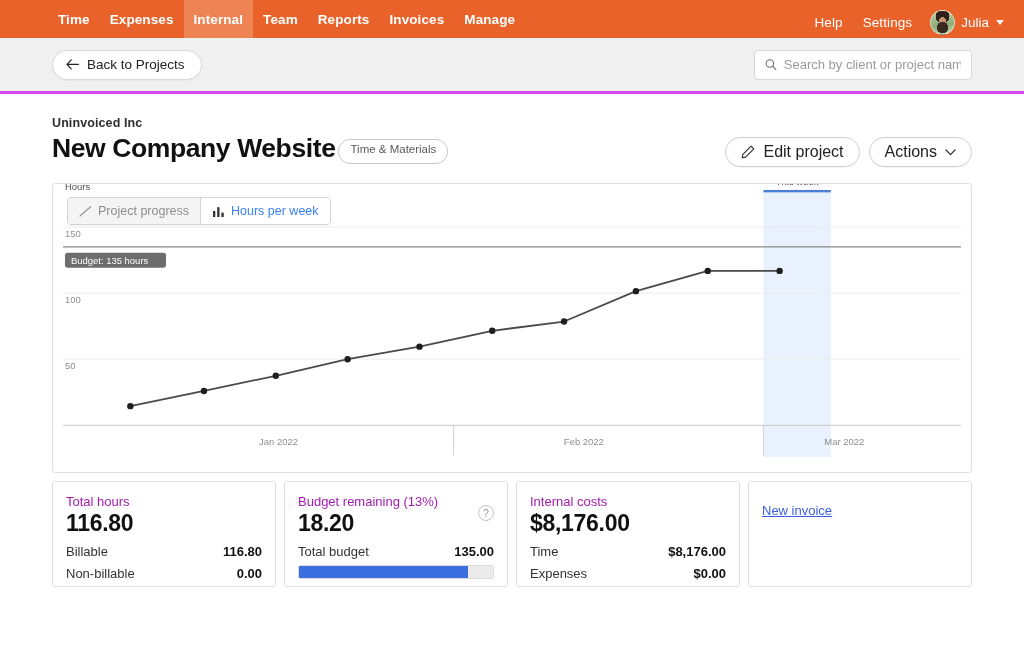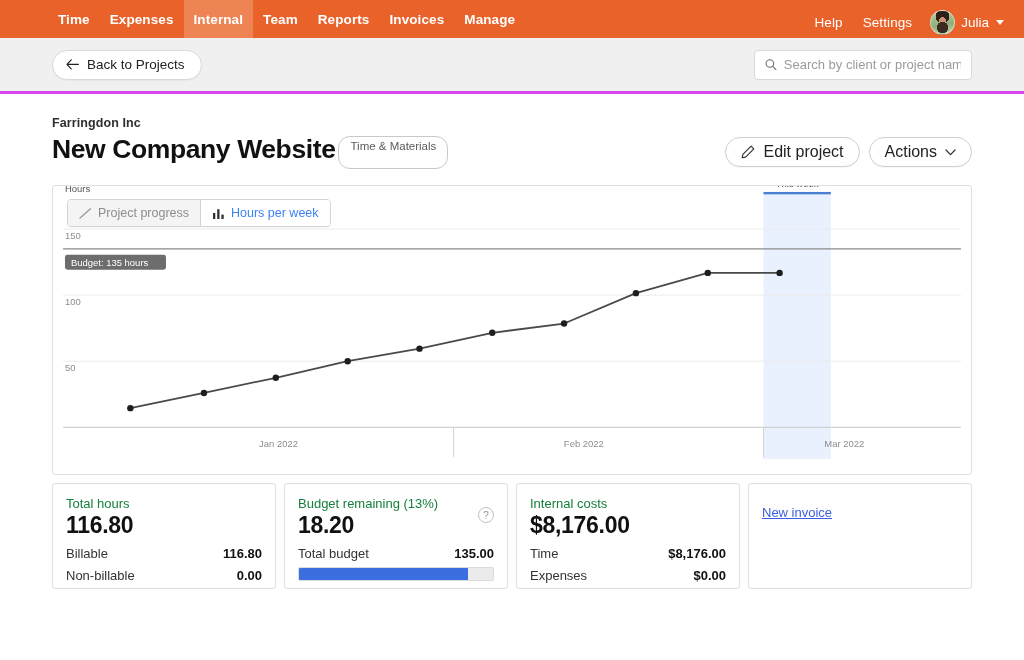--- a/index.html
+++ b/index.html
@@ -71,21 +71,21 @@
   }
   .search-box input::placeholder { color: #9b9b9b; }
 
   
   .page { padding: 22px 52px 0 52px; }
   .client-name { font-size: 12.5px; color: #2f2f2f; font-weight: 700; letter-spacing: .1px;}
   .title-row { display: flex; align-items: flex-start; justify-content: space-between; margin-top: 3px;}
   .title-left { display: flex; align-items: center; gap: 3px; }
   h1.project-title { font-size: 26.5px; font-weight: 700; color: #111; letter-spacing: -.4px; }
   .badge {
-    border: 1px solid #c9c9c9; border-radius: 12px; padding: 3px 11px 16px;
+    border: 1px solid #c9c9c9; border-radius: 12px; padding: 3px 11px 8px;
     font-size: 11.5px; color: #5b5b5b; position: relative; top: 3px;
   }
   .title-actions { display: flex; gap: 9px; position: relative; top: 4px;}
   .btn {
     background: #ffffff; border: 1px solid #cfcfcf; border-radius: 17px;
     height: 30px; padding: 0 15px; display: flex; align-items: center; gap: 8px;
     font-size: 16px; color: #222; cursor: pointer;
     box-shadow: 0 1px 1px rgba(0,0,0,.03);
   }
 
@@ -108,21 +108,21 @@
   .toggle + .toggle { border-left: 1px solid #d4d4d4; }
 
   .plot { position: absolute; left: 0; top: 0; width: 100%; height: 100%; }
 
   
   .cards { display: flex; gap: 8px; margin-top: 8px; }
   .card {
     flex: 1; background: #ffffff; border: 1px solid #e0e0e0; border-radius: 3px;
     height: 106px; padding: 12px 13px 0 13px;
   }
-  .card-label { font-size: 13px; color: #15803d; }
+  .card-label { font-size: 13px; color: #a21caf; }
   .card-value { font-size: 23px; font-weight: 700; color: #111; margin-top: 1px; letter-spacing: -.3px;}
   .card-row {
     display: flex; justify-content: space-between; align-items: baseline;
     font-size: 13px; color: #333; margin-top: 7px;
   }
   .card-row .v { font-weight: 700; color: #111; }
   .card-head { display: flex; justify-content: space-between; align-items: flex-start; }
   .help-circle {
     width: 16px; height: 16px; border-radius: 50%; border: 1px solid #c2c2c2;
     color: #9a9a9a; font-size: 10.5px; display: flex; align-items: center;
@@ -170,21 +170,21 @@
     <svg width="13" height="13" viewBox="0 0 14 14">
       <circle cx="5.8" cy="5.8" r="4.5" fill="none" stroke="#6a6a6a" stroke-width="1.3"></circle>
       <path d="M9.3 9.3 L13 13" stroke="#6a6a6a" stroke-width="1.3" stroke-linecap="round"></path>
     </svg>
     <input type="text" placeholder="Search by client or project name" style="">
   </div>
 </div>
 
 <div class="page">
 
-  <div class="client-name">Farringdon Inc</div>
+  <div class="client-name">Uninvoiced Inc</div>
 
   <div class="title-row">
     <div class="title-left">
       <h1 class="project-title">New Company Website</h1>
       <span class="badge">Time &amp; Materials</span>
     </div>
     <div class="title-actions">
       <div class="btn">
         <svg width="14" height="14" viewBox="0 0 14 14">
           <path d="M10.1 1.2 L12.8 3.9 L4.6 12.1 L1.2 12.8 L1.9 9.4 Z" fill="none" stroke="#333" stroke-width="1.15" stroke-linejoin="round"></path>

